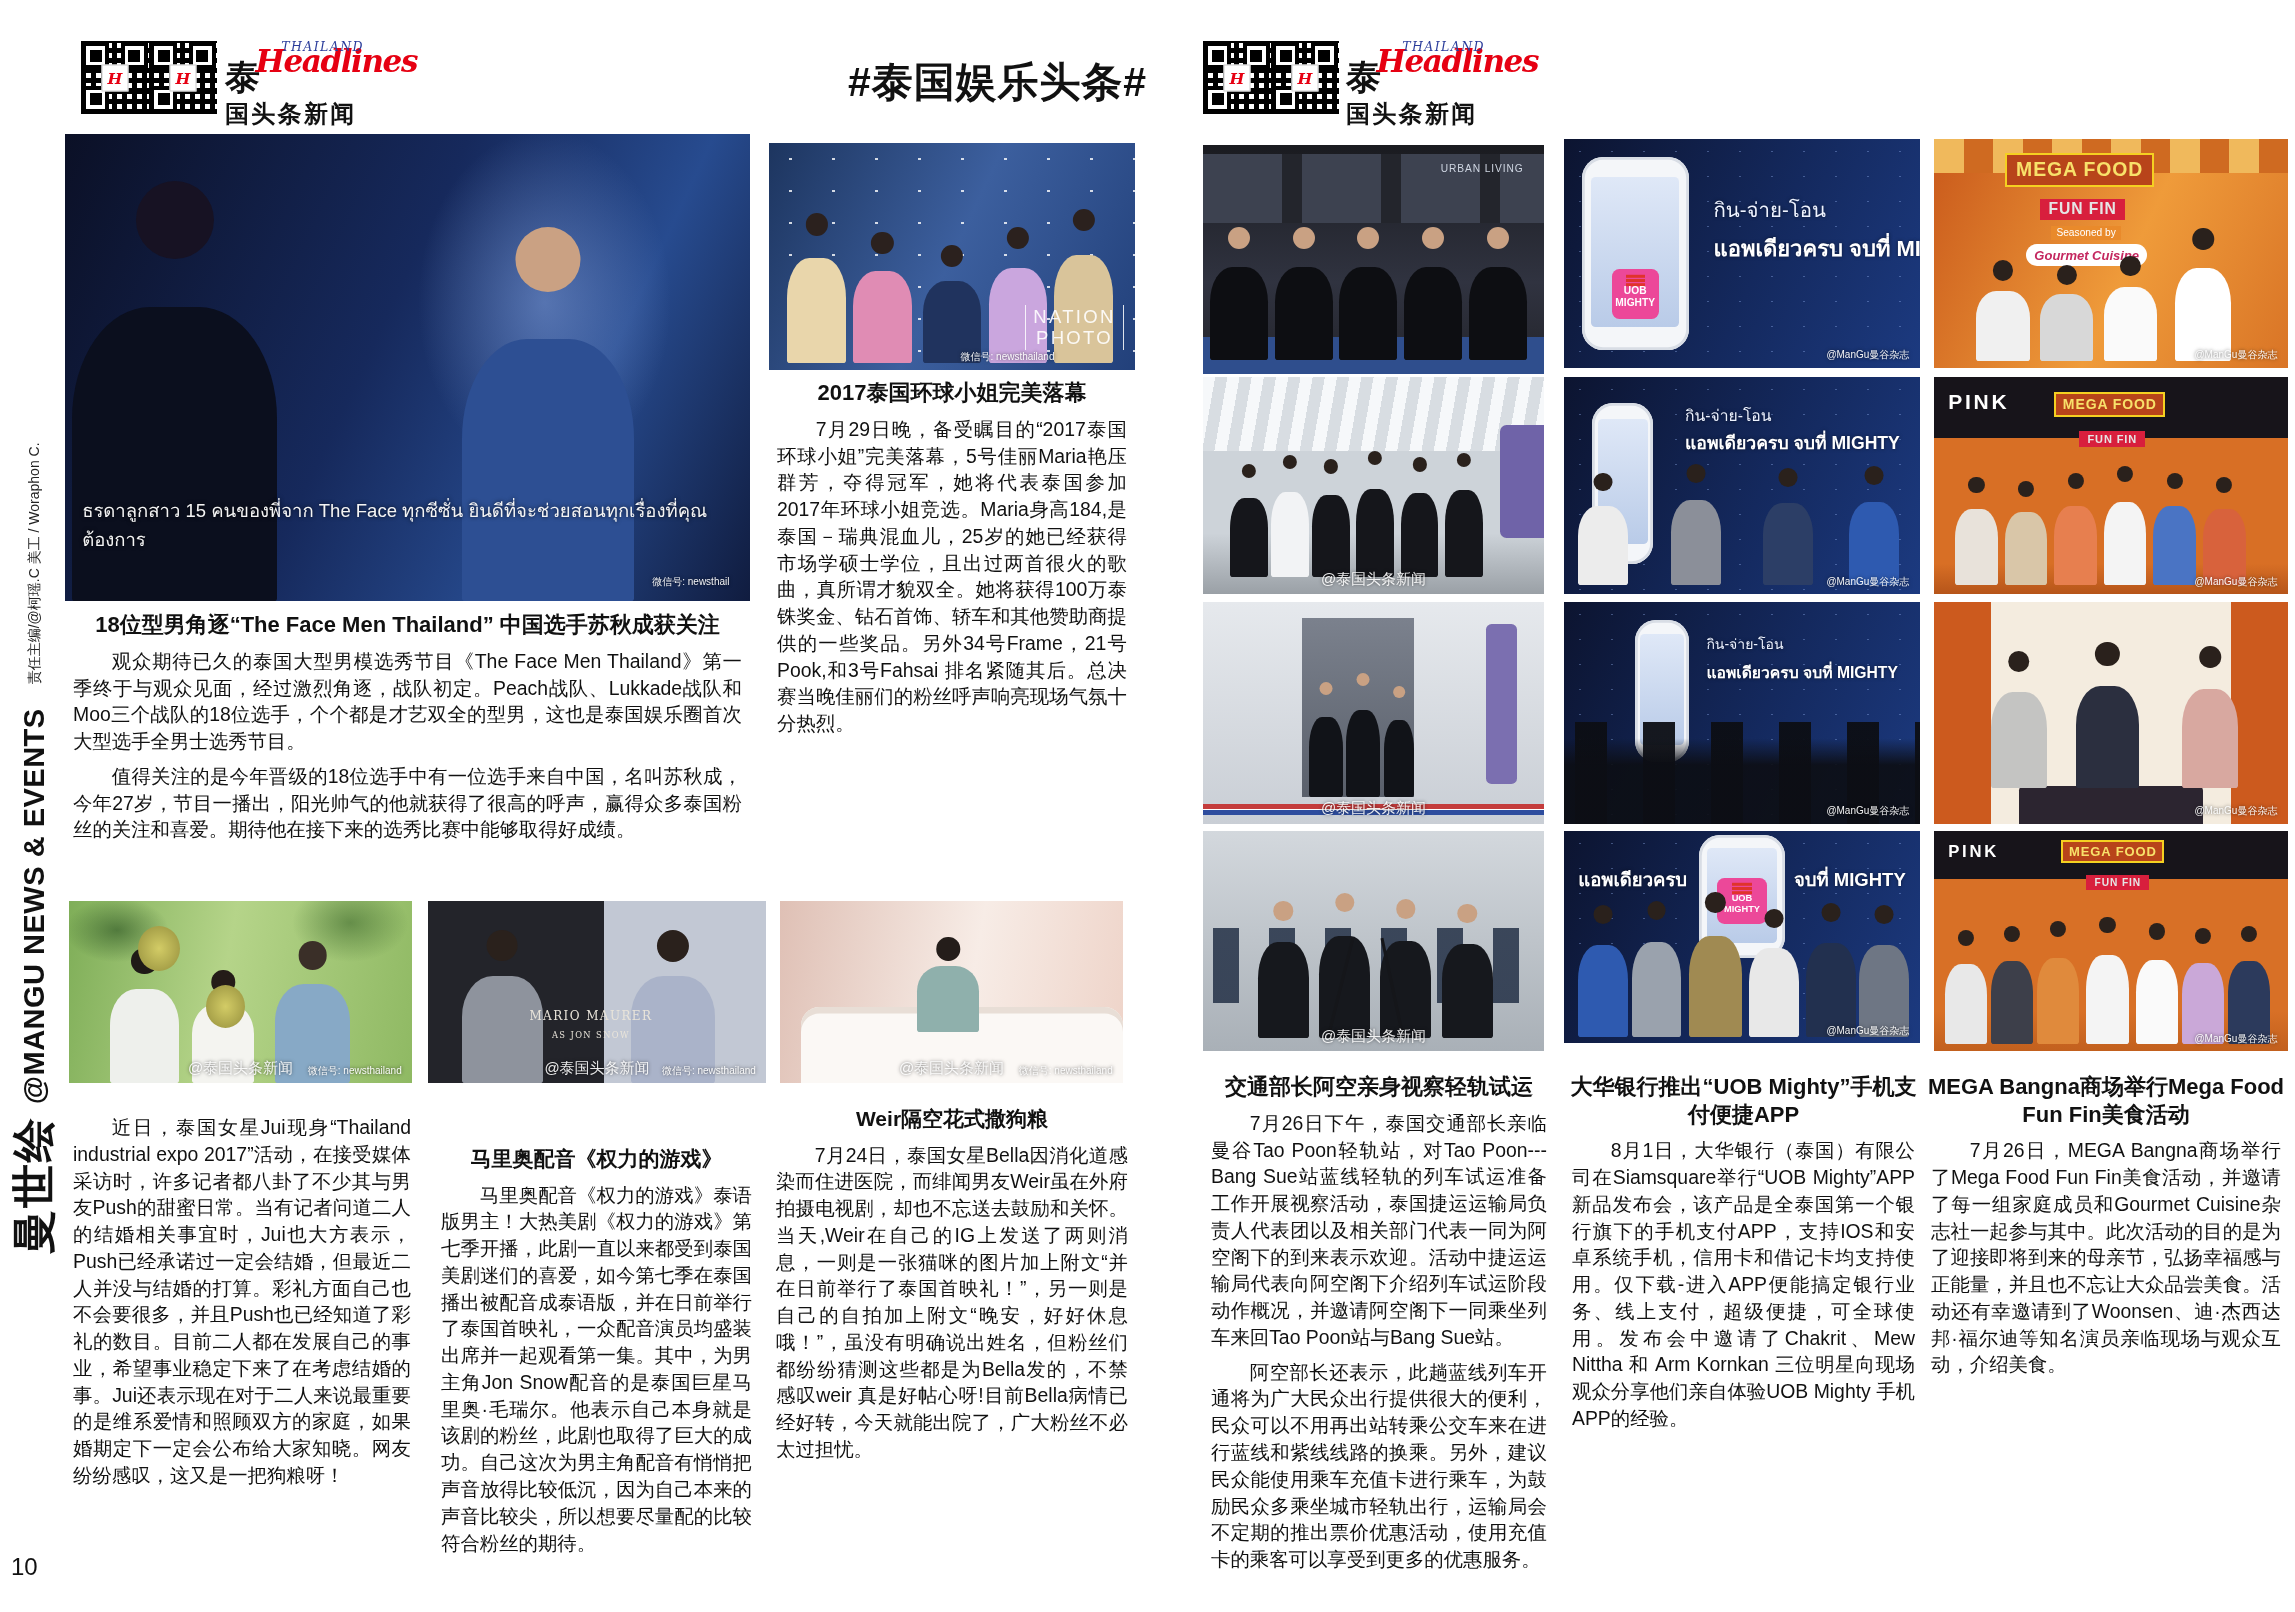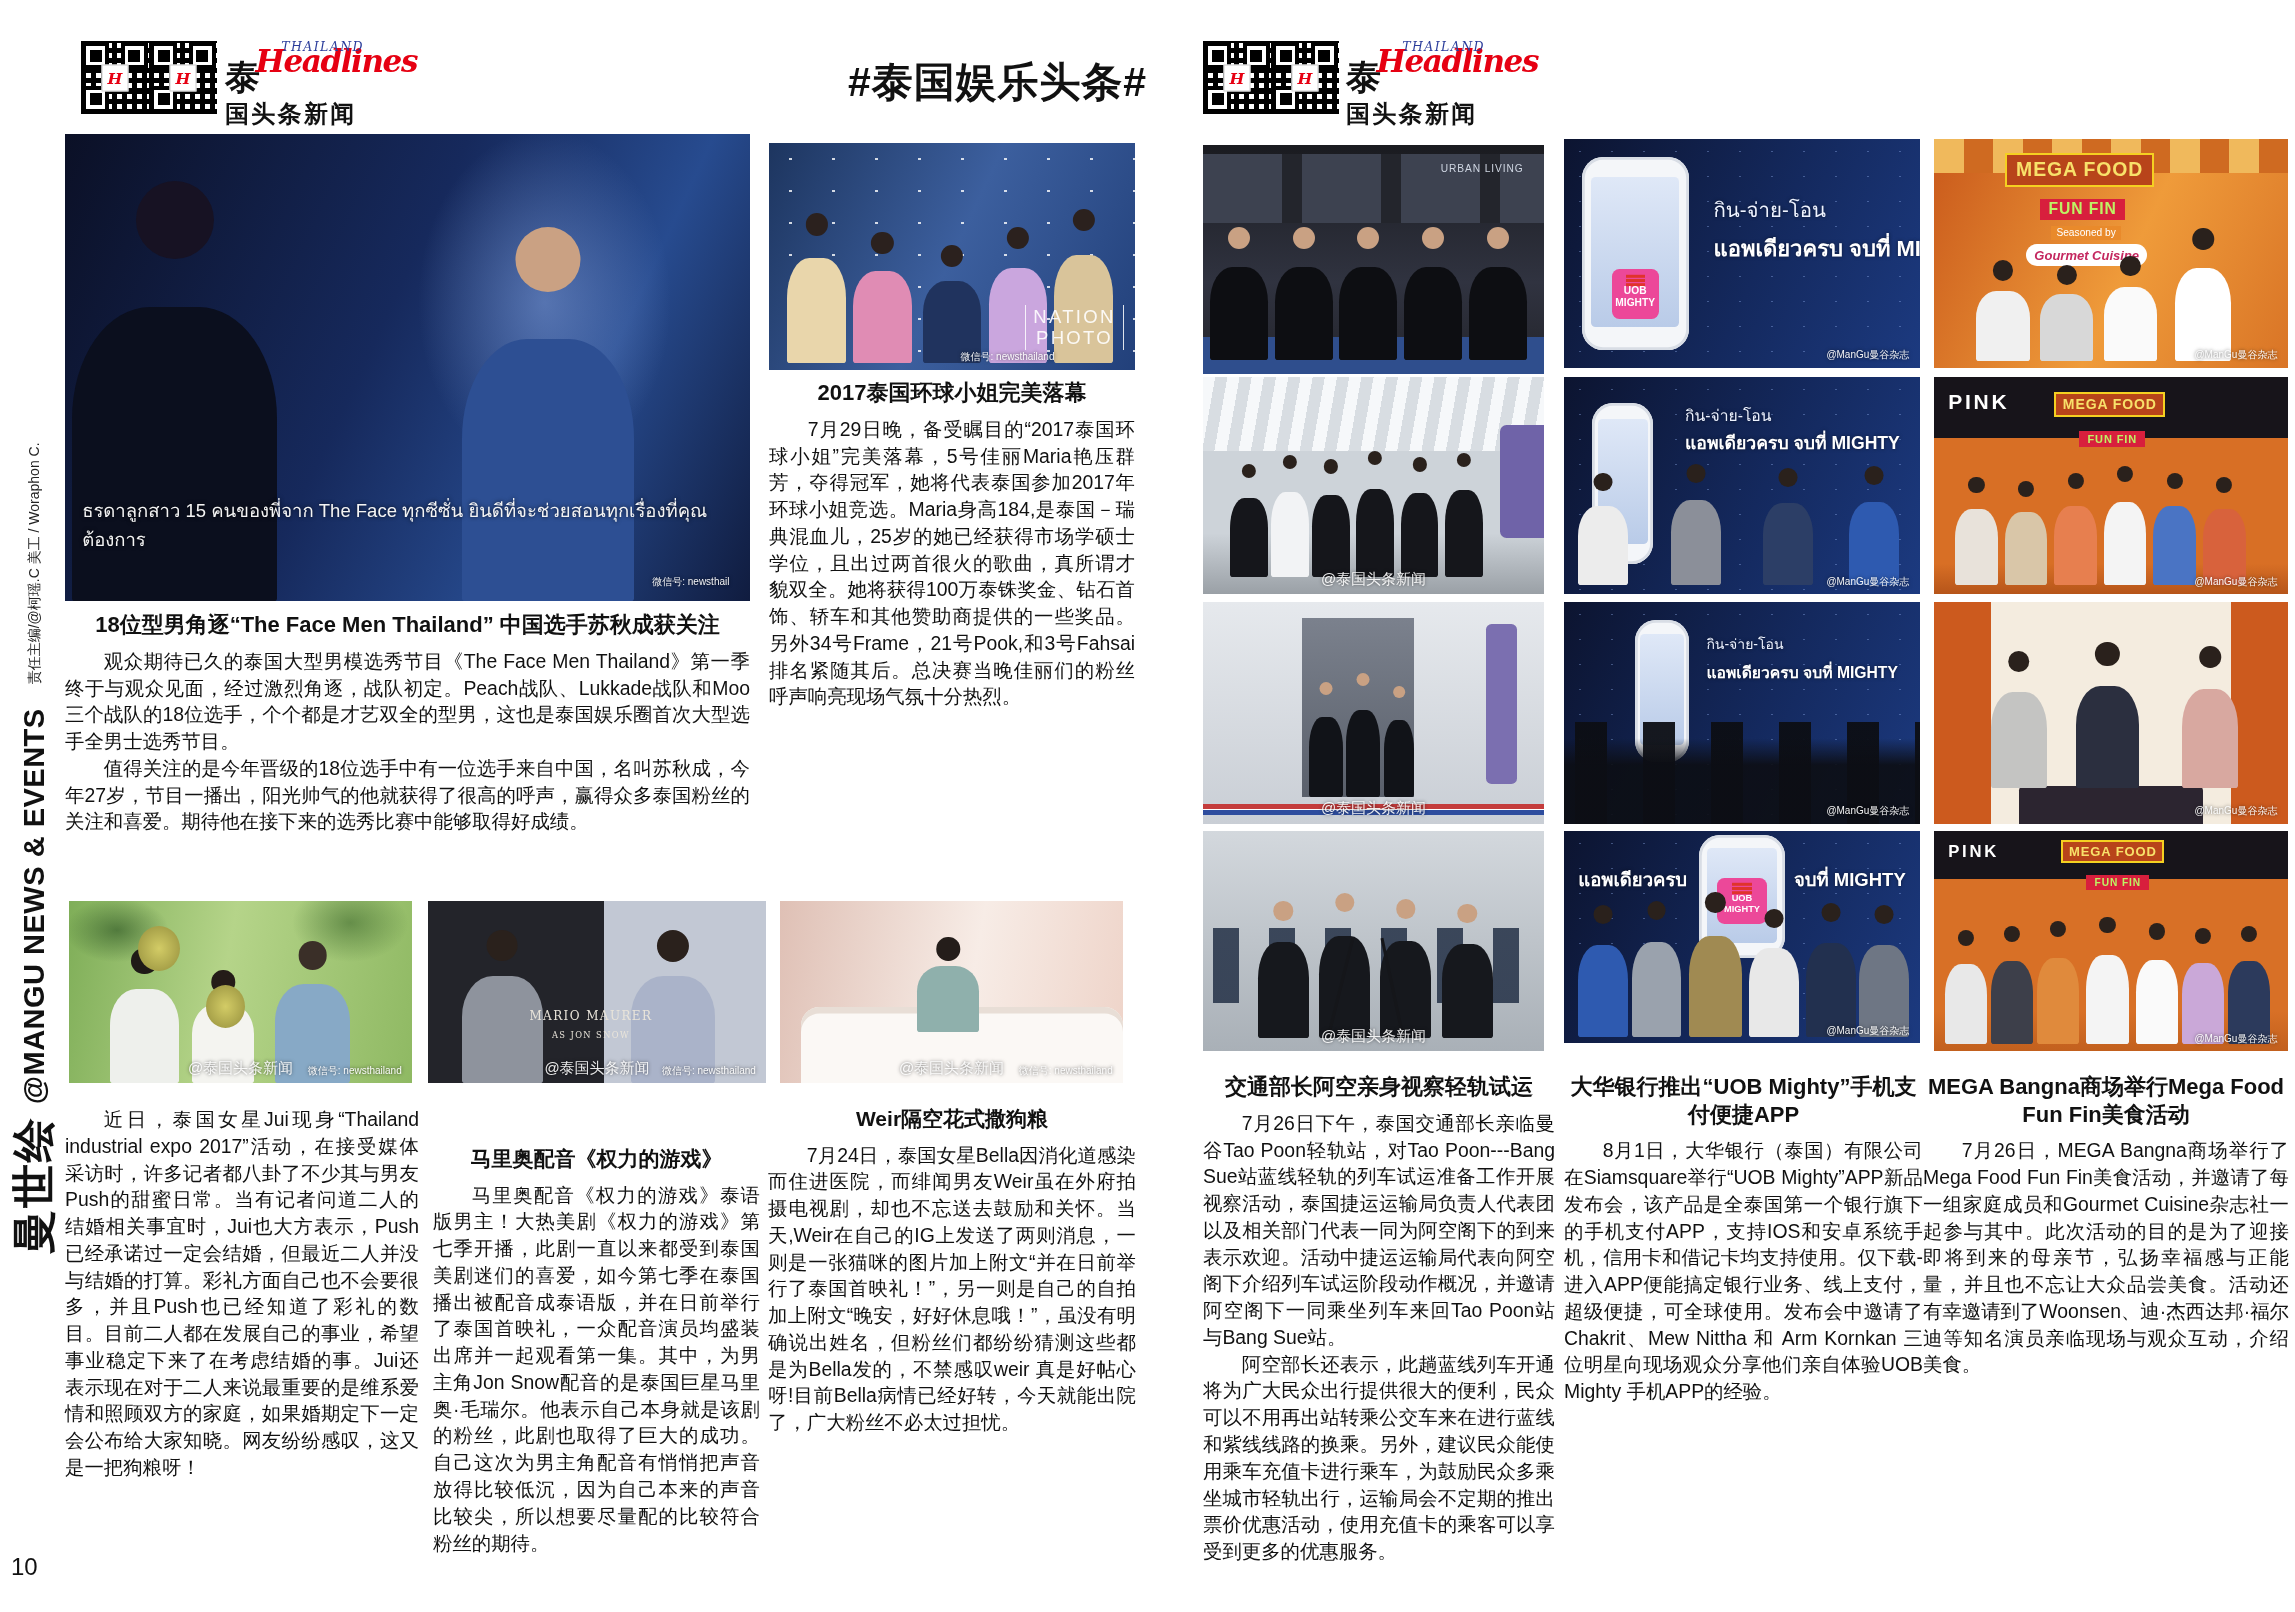--- a/index.html
+++ b/index.html
@@ -32,21 +32,21 @@
       width:847px;height:61px;display:flex;align-items:center;white-space:nowrap;}
   .sb-brand{font-size:44px;font-weight:900;letter-spacing:1.9px;}
   .sb-handle{font-size:29px;font-weight:800;margin-left:12px;letter-spacing:0.5px;}
   .sb-credits{font-size:14px;margin-left:24px;color:#222;}
   .pagenum{position:absolute;left:11px;top:1553px;font-size:24px;}
 
   
   .article{position:absolute;}
   .article-title{font-size:22px;font-weight:bold;text-align:center;line-height:1.25;margin-bottom:9.3px;}
   .article-body{font-size:19.4px;line-height:1.38;text-align:justify;}
-  .article-body p{margin:0;text-indent:2em;}
+  .article-body p{margin:8px;text-indent:2em;}
 
   
   .ph{position:absolute;overflow:hidden;color:#fff;}
   .wm{position:absolute;right:3%;bottom:2.5%;font-size:10px;color:rgba(255,255,255,.95);
       text-shadow:0 0 3.7px rgba(0,0,0,.65);white-space:nowrap;}
   .wm-c{position:absolute;left:50%;transform:translateX(-50%);bottom:2.5%;font-size:15px;
       color:rgba(255,255,255,.9);text-shadow:0 0 3.7px rgba(0,0,0,.6);white-space:nowrap;}
   .fig{position:absolute;}
   .fig::before{content:"";position:absolute;left:50%;top:0;transform:translateX(-50%);
       width:38%;aspect-ratio:1/1;border-radius:50%;background:var(--h,#2b211e);}
@@ -118,21 +118,21 @@
   .th2{position:absolute;font-size:24px;font-weight:bold;color:#fff;text-shadow:0 0 3.7px rgba(0,0,0,.5);white-space:nowrap;}
   .people{position:absolute;left:0;right:0;bottom:0;height:46%;
       background:linear-gradient(transparent 0 16%, rgba(12,14,20,.92) 42%),
       repeating-linear-gradient(90deg,transparent 0 11px,rgba(12,14,20,.95) 11px 43px,transparent 43px 68px);}
 
   .ph-mega1{background:linear-gradient(115deg,#c9591b,#ef9b3a 55%,#d97426);}
   .awning{position:absolute;left:0;right:0;top:0;height:15%;
       background:repeating-linear-gradient(90deg,#f0b95c 0 30px,#cf6a21 30px 59px);}
   .ms-board{position:absolute;background:#b8441a;border:2.8px solid #f5d021;color:#f8e16a;
       font-weight:900;text-align:center;padding:3.7px 9.3px;font-size:19.4px;letter-spacing:0.9px;}
-  .ms-funfin{position:absolute;background:#d81f3d;color:#bef264;font-weight:900;font-size:15.7px;
+  .ms-funfin{position:absolute;background:#d81f3d;color:#e5e5e5;font-weight:900;font-size:15.7px;
       padding:1.9px 8.3px;letter-spacing:0.9px;}
   .ms-seasoned{position:absolute;background:#e98a2b;color:#fff;font-size:10.2px;padding:1.4px 5.6px;}
   .ms-gourmet{position:absolute;background:#fff;color:#c4275f;border-radius:462px;
       font-size:13px;font-weight:bold;padding:3.2px 8.3px;font-style:italic;}
   .pinktxt{position:absolute;font-size:21px;font-weight:bold;letter-spacing:2.8px;color:#fff;}
   .ph-megapink{background:linear-gradient(#17141a 0 28%,#d86f25 28% 86%,#b6551a);}
   .ph-megacook{background:linear-gradient(90deg,#cc5a1e 0 16%,#f4ecdf 16% 84%,#cc5a1e 84%);}
   .cooktable{position:absolute;left:24%;width:52%;bottom:0;height:17%;background:#2c2530;border-radius:4.6px 4.6px 0 0;}
   .ph-megagroup{background:linear-gradient(#17141a 0 22%,#d87026 22% 82%,#c2601e);}
 </style>

